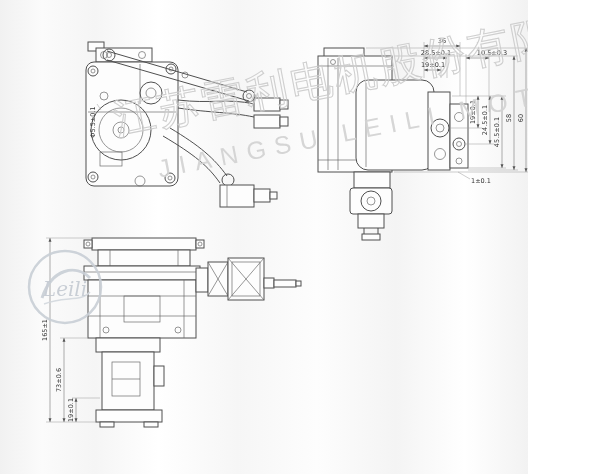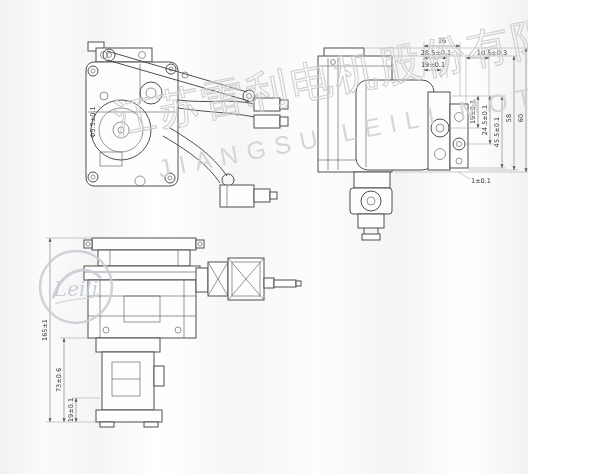--- a/index.html
+++ b/index.html
@@ -17,21 +17,21 @@
   .dim { stroke:#777; stroke-width:.6; fill:none; }
   .ext { stroke:#9a9a9a; stroke-width:.5; fill:none; }
   .lbl { font-family:"DejaVu Sans",sans-serif; font-size:6.5px; fill:#333; }
   
   .wm-layer{position:absolute;left:0;top:0;width:600px;height:474px;z-index:2;pointer-events:none;opacity:.9;}
   .wm-block{position:absolute;left:118px;top:92px;width:540px;transform:rotate(-11deg);transform-origin:0 50%;}
   .wm-cn{font-size:42px;letter-spacing:3px;white-space:nowrap;color:rgba(255,255,255,.15);
          -webkit-text-stroke:1.1px #cbcbcb;font-family:"DejaVu Sans",sans-serif;}
   .wm-en{font-size:25px;letter-spacing:9px;white-space:nowrap;color:#d2d2d2;margin:14px 0 0 34px;
          font-family:"Liberation Sans","DejaVu Sans",sans-serif;}
-  .wm-logo{position:absolute;left:35px;top:246px;width:82px;height:82px;}
+  .wm-logo{position:absolute;left:24px;top:246px;width:82px;height:82px;}
 </style>
 </head>
 <body>
 
 <div class="canvas">
 
   <svg class="drawing" width="600" height="474" viewBox="0 0 600 474">
     <defs>
       <marker id="ar" viewBox="0 0 10 10" refX="9" refY="5" markerWidth="7" markerHeight="7" orient="auto-start-reverse">
         <path d="M0,1.5 L9,5 L0,8.5 z" fill="#555"></path>

